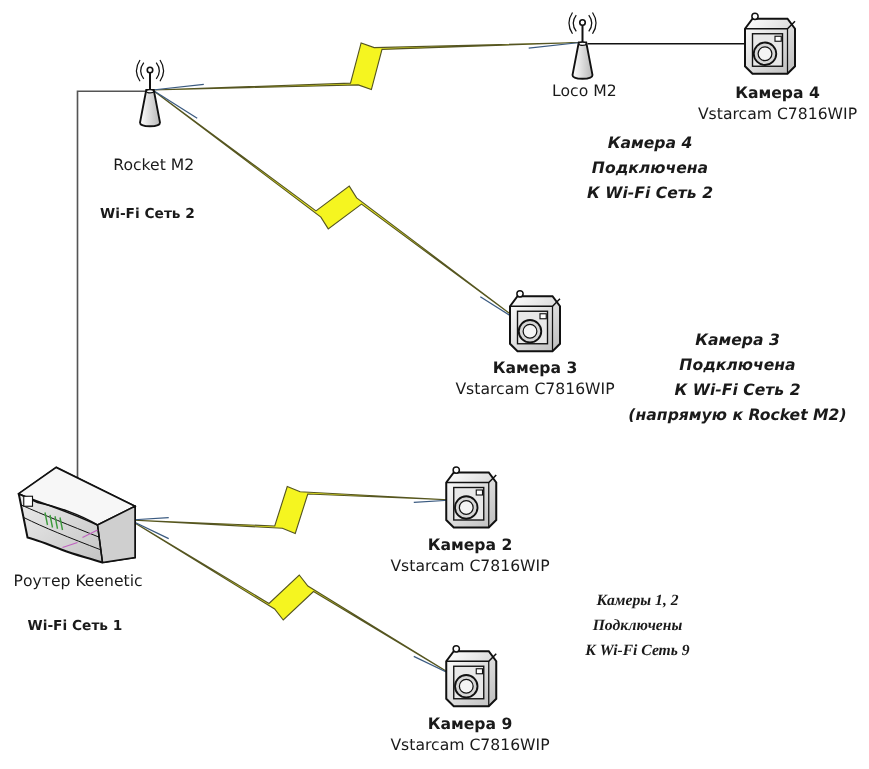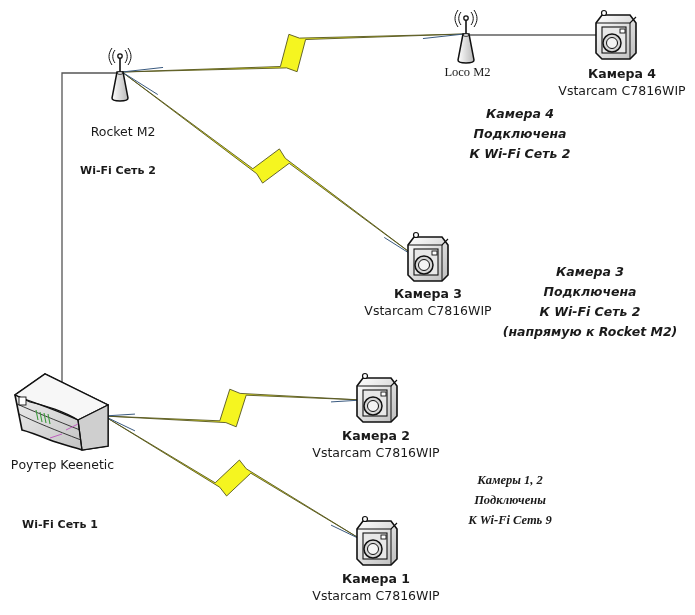--- a/index.html
+++ b/index.html
@@ -111,21 +111,21 @@
     <path d="M66,430 L78,424" stroke="#c060c0" stroke-width="1"></path>
     <path d="M50,438 L62,434" stroke="#c060c0" stroke-width="1"></path>
   </g>
 </svg>
 
 <div class="lbl" style="left:43px; top:123px; width:160px;">
   <span class="n">Rocket M2</span>
 </div>
 <div class="net" style="left:80px; top:164px;">Wi-Fi Сеть 2</div>
 
-<div class="lbl" style="left:425px; top:64px; width:85px;font-family:Liberation Serif, serif;">
+<div class="lbl" style="left:425px; top:64px; width:85px;">
   <span class="n">Loco M2</span>
 </div>
 
 <div class="lbl" style="left:552px; top:65px; width:140px;">
   <span class="b">Камера 4</span>
   <span class="n">Vstarcam C7816WIP</span>
 </div>
 
 <div class="note" style="left:450px; top:104px; width:140px;">
   <span>Камера 4</span>
@@ -141,29 +141,29 @@
 <div class="note" style="left:500px; top:262px; width:180px;">
   <span>Камера 3</span>
   <span>Подключена</span>
   <span>К Wi-Fi Сеть 2</span>
   <span>(напрямую к Rocket M2)</span>
 </div>
 
 <div class="lbl" style="left:0px; top:456px; width:125px;">
   <span class="n">Роутер Keenetic</span>
 </div>
-<div class="net" style="left:22px; top:494px;margin-top:24px;">Wi-Fi Сеть 1</div>
+<div class="net" style="left:22px; top:494px;">Wi-Fi Сеть 1</div>
 
 <div class="lbl" style="left:306px; top:427px; width:140px;">
   <span class="b">Камера 2</span>
   <span class="n">Vstarcam C7816WIP</span>
 </div>
 
 <div class="note" style="left:445px; top:470px; width:130px;font-family:Liberation Serif, serif;">
   <span>Камеры 1, 2</span>
   <span>Подключены</span>
   <span>К Wi-Fi Сеть 9</span>
 </div>
 
 <div class="lbl" style="left:306px; top:570px; width:140px;">
-  <span class="b">Камера 1</span>
+  <span class="b">Камера 9</span>
   <span class="n">Vstarcam C7816WIP</span>
 </div>
 
 </body></html>

